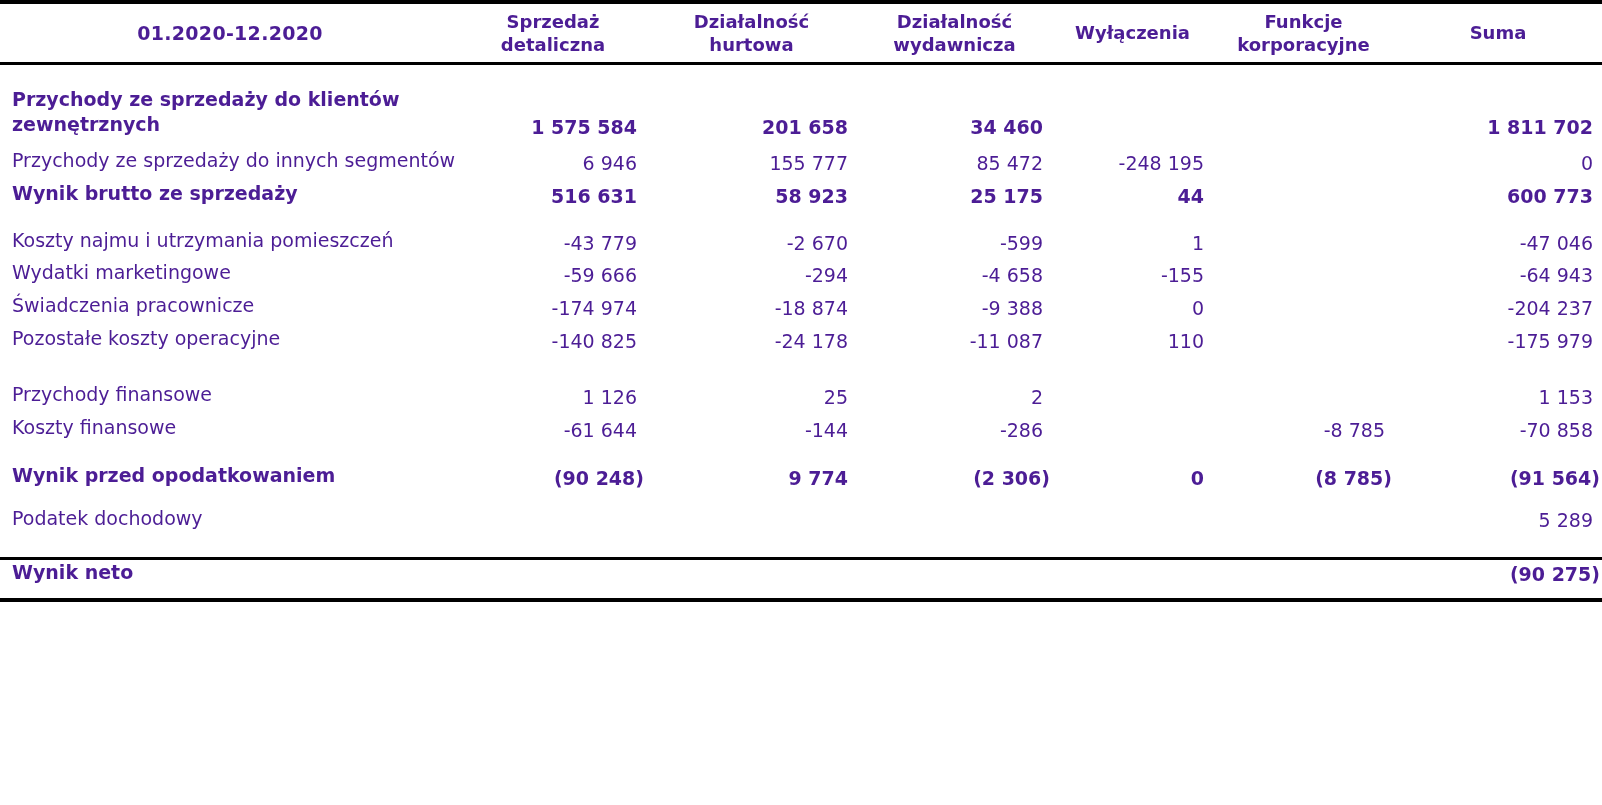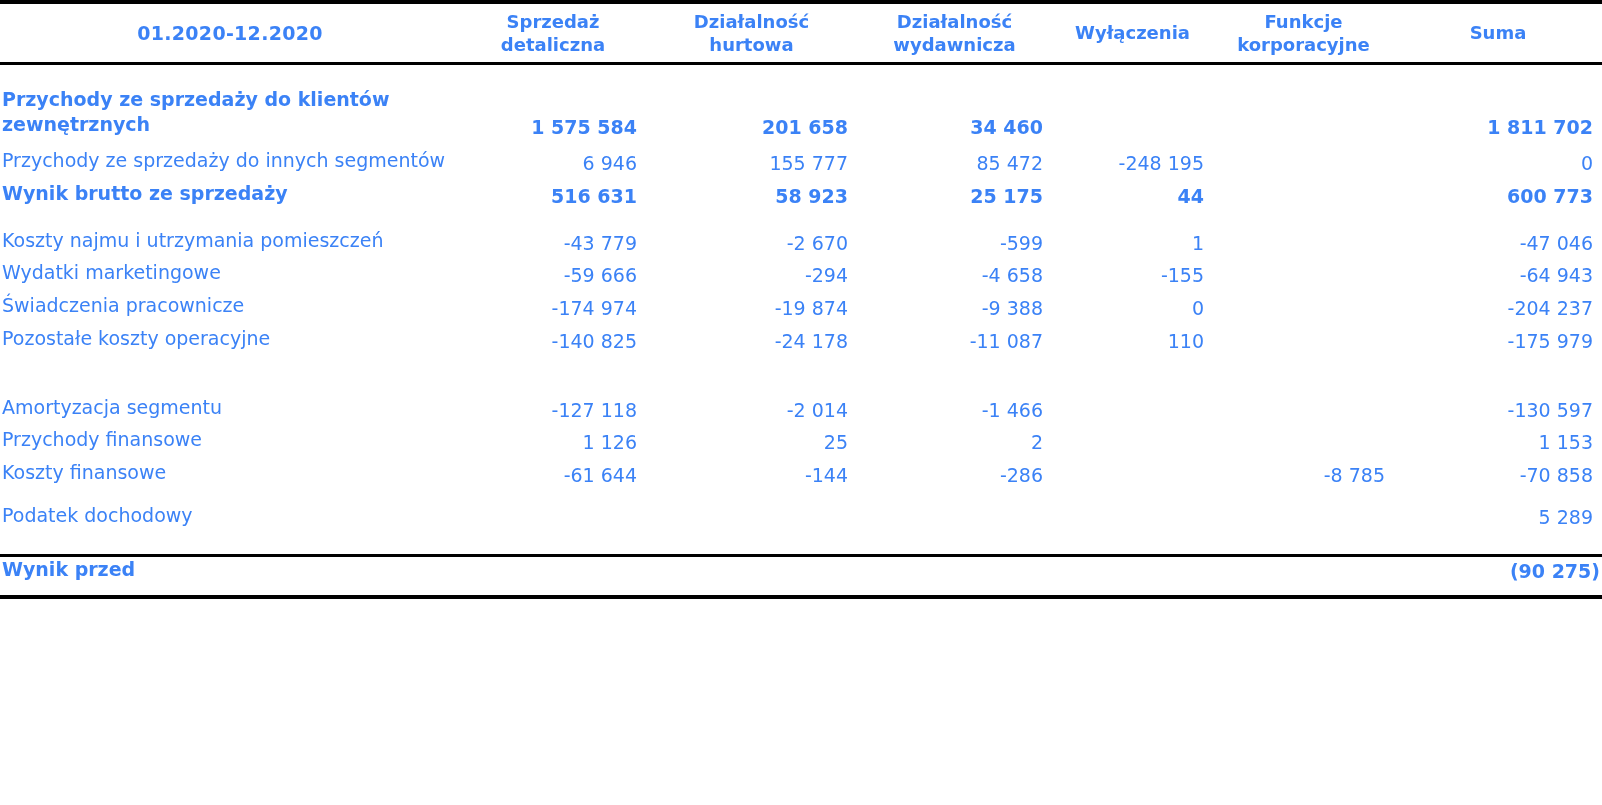--- a/index.html
+++ b/index.html
@@ -13,21 +13,21 @@
     background: #ffffff;
     overflow: hidden;
   }
   table.fin-table {
     width: 1602px;
     border-collapse: collapse;
     table-layout: fixed;
     border-top: 4px solid #000000;
     border-bottom: 4px solid #000000;
     font-family: "DejaVu Sans", "Liberation Sans", sans-serif;
-    color: #3b82f6;
+    color: #4c1d95;
   }
   thead th {
     border-bottom: 3px solid #000000;
     font-weight: bold;
     font-size: 18px;
     line-height: 1.28;
     text-align: center;
     vertical-align: middle;
     height: 58px;
     padding: 0 4px;
@@ -37,21 +37,21 @@
     letter-spacing: 0.3px;
   }
   td {
     vertical-align: bottom;
     font-size: 19px;
     padding: 0 9px 6px 0;
     overflow: hidden;
   }
   td.label {
     text-align: left;
-    padding-left: 2px;
+    padding-left: 12px;
     padding-right: 0;
     line-height: 1.32;
   }
   td.num {
     text-align: right;
     white-space: nowrap;
   }
   td.num.paren {
     padding-right: 2px;
   }
@@ -143,73 +143,73 @@
           <td class="num">-59 666</td>
           <td class="num">-294</td>
           <td class="num">-4 658</td>
           <td class="num">-155</td>
           <td class="num"></td>
           <td class="num">-64 943</td>
         </tr>
         <tr class="h33">
           <td class="label">Świadczenia pracownicze</td>
           <td class="num">-174 974</td>
-          <td class="num">-19 874</td>
+          <td class="num">-18 874</td>
           <td class="num">-9 388</td>
           <td class="num">0</td>
           <td class="num"></td>
           <td class="num">-204 237</td>
         </tr>
         <tr class="h57 pb30">
           <td class="label">Pozostałe koszty operacyjne</td>
           <td class="num">-140 825</td>
           <td class="num">-24 178</td>
           <td class="num">-11 087</td>
           <td class="num">110</td>
           <td class="num"></td>
           <td class="num">-175 979</td>
         </tr>
-        <tr class="h45">
-          <td class="label">Amortyzacja segmentu</td>
-          <td class="num">-127 118</td>
-          <td class="num">-2 014</td>
-          <td class="num">-1 466</td>
-          <td class="num"></td>
-          <td class="num"></td>
-          <td class="num">-130 597</td>
-        </tr>
         <tr class="h32">
           <td class="label">Przychody finansowe</td>
           <td class="num">1 126</td>
           <td class="num">25</td>
           <td class="num">2</td>
           <td class="num"></td>
           <td class="num"></td>
           <td class="num">1 153</td>
         </tr>
         <tr class="h33">
           <td class="label">Koszty finansowe</td>
           <td class="num">-61 644</td>
           <td class="num">-144</td>
           <td class="num">-286</td>
           <td class="num"></td>
           <td class="num">-8 785</td>
           <td class="num">-70 858</td>
         </tr>
+        <tr class="h48 bold">
+          <td class="label">Wynik przed opodatkowaniem</td>
+          <td class="num paren">(90 248)</td>
+          <td class="num">9 774</td>
+          <td class="num paren">(2 306)</td>
+          <td class="num">0</td>
+          <td class="num paren">(8 785)</td>
+          <td class="num paren">(91 564)</td>
+        </tr>
         <tr class="h64 pb26">
           <td class="label">Podatek dochodowy</td>
           <td class="num"></td>
           <td class="num"></td>
           <td class="num"></td>
           <td class="num"></td>
           <td class="num"></td>
           <td class="num">5 289</td>
         </tr>
         <tr class="h38 bold rule-top pb13">
-          <td class="label">Wynik przed</td>
+          <td class="label">Wynik neto</td>
           <td class="num"></td>
           <td class="num"></td>
           <td class="num"></td>
           <td class="num"></td>
           <td class="num"></td>
           <td class="num paren">(90 275)</td>
         </tr>
       </tbody>
   </table>
 </div>

